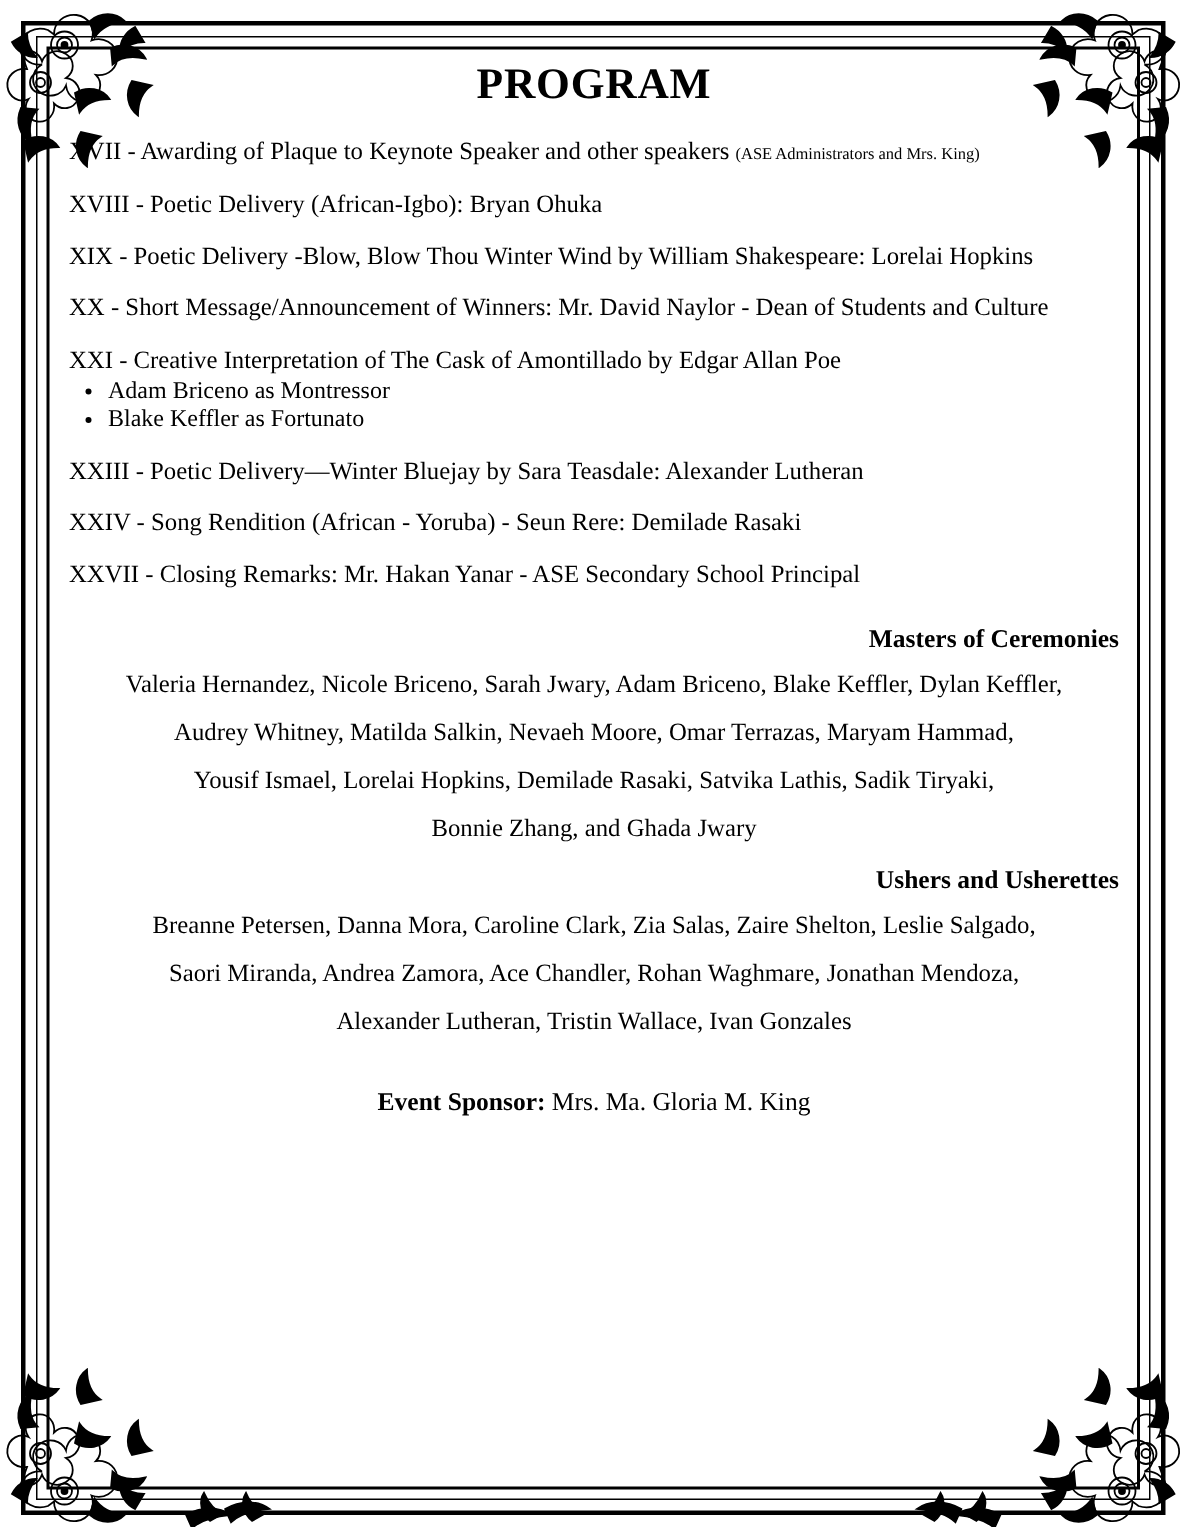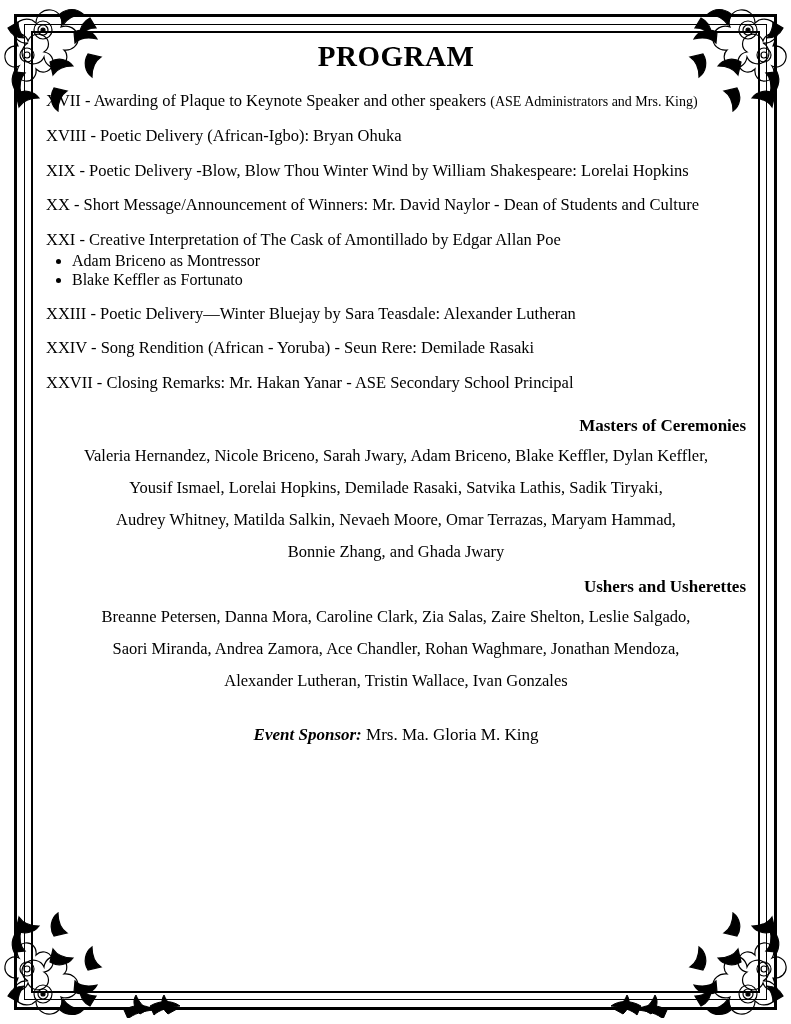--- a/index.html
+++ b/index.html
@@ -66,21 +66,21 @@
     margin: 8px 0 18px 0;
   }
 
   .item {
     font-size: 16.5px;
     line-height: 1.26;
     margin: 0 0 14px 0;
     text-align: left;
   }
   .item .small {
-    font-size: 14px;
+    font-size: 11px;
   }
 
   .bullets {
     margin: 1px 0 0 0;
     padding-left: 26px;
     list-style-type: disc;
   }
   .bullets li {
     font-size: 16px;
     line-height: 1.18;
@@ -99,21 +99,21 @@
     font-size: 16.5px;
     line-height: 1.22;
     margin: 0 0 12px 0;
   }
 
   .sponsor {
     text-align: center;
     font-size: 17px;
     margin-top: 34px;
   }
-  .sponsor b { font-weight: bold; font-style: italic; }
+  .sponsor b { font-weight: bold; }
 </style>
 </head>
 <body>
 
 <div class="frame">
   <div class="frame-line frame-outer"></div>
   <div class="frame-line frame-mid"></div>
   <div class="frame-line frame-inner"></div>
 
   <svg class="corner-rose rose-tl" viewBox="0 0 110 110">
@@ -260,22 +260,22 @@
 
 
     <p class="item">
       <span>XXVII - Closing Remarks: Mr. Hakan Yanar - ASE Secondary School Principal</span>
     </p>
   </div>
 
   <div class="section-head">Masters of Ceremonies</div>
   <div>
     <p class="name-line">Valeria Hernandez, Nicole Briceno, Sarah Jwary, Adam Briceno, Blake Keffler, Dylan Keffler,</p>
+    <p class="name-line">Audrey Whitney, Matilda Salkin, Nevaeh Moore, Omar Terrazas, Maryam Hammad,</p>
     <p class="name-line">Yousif Ismael, Lorelai Hopkins, Demilade Rasaki, Satvika Lathis, Sadik Tiryaki,</p>
-    <p class="name-line">Audrey Whitney, Matilda Salkin, Nevaeh Moore, Omar Terrazas, Maryam Hammad,</p>
     <p class="name-line">Bonnie Zhang, and Ghada Jwary</p>
   </div>
 
   <div class="section-head tight">Ushers and Usherettes</div>
   <div>
     <p class="name-line">Breanne Petersen, Danna Mora, Caroline Clark, Zia Salas, Zaire Shelton, Leslie Salgado,</p>
     <p class="name-line">Saori Miranda, Andrea Zamora, Ace Chandler, Rohan Waghmare, Jonathan Mendoza,</p>
     <p class="name-line">Alexander Lutheran, Tristin Wallace, Ivan Gonzales</p>
   </div>
 

